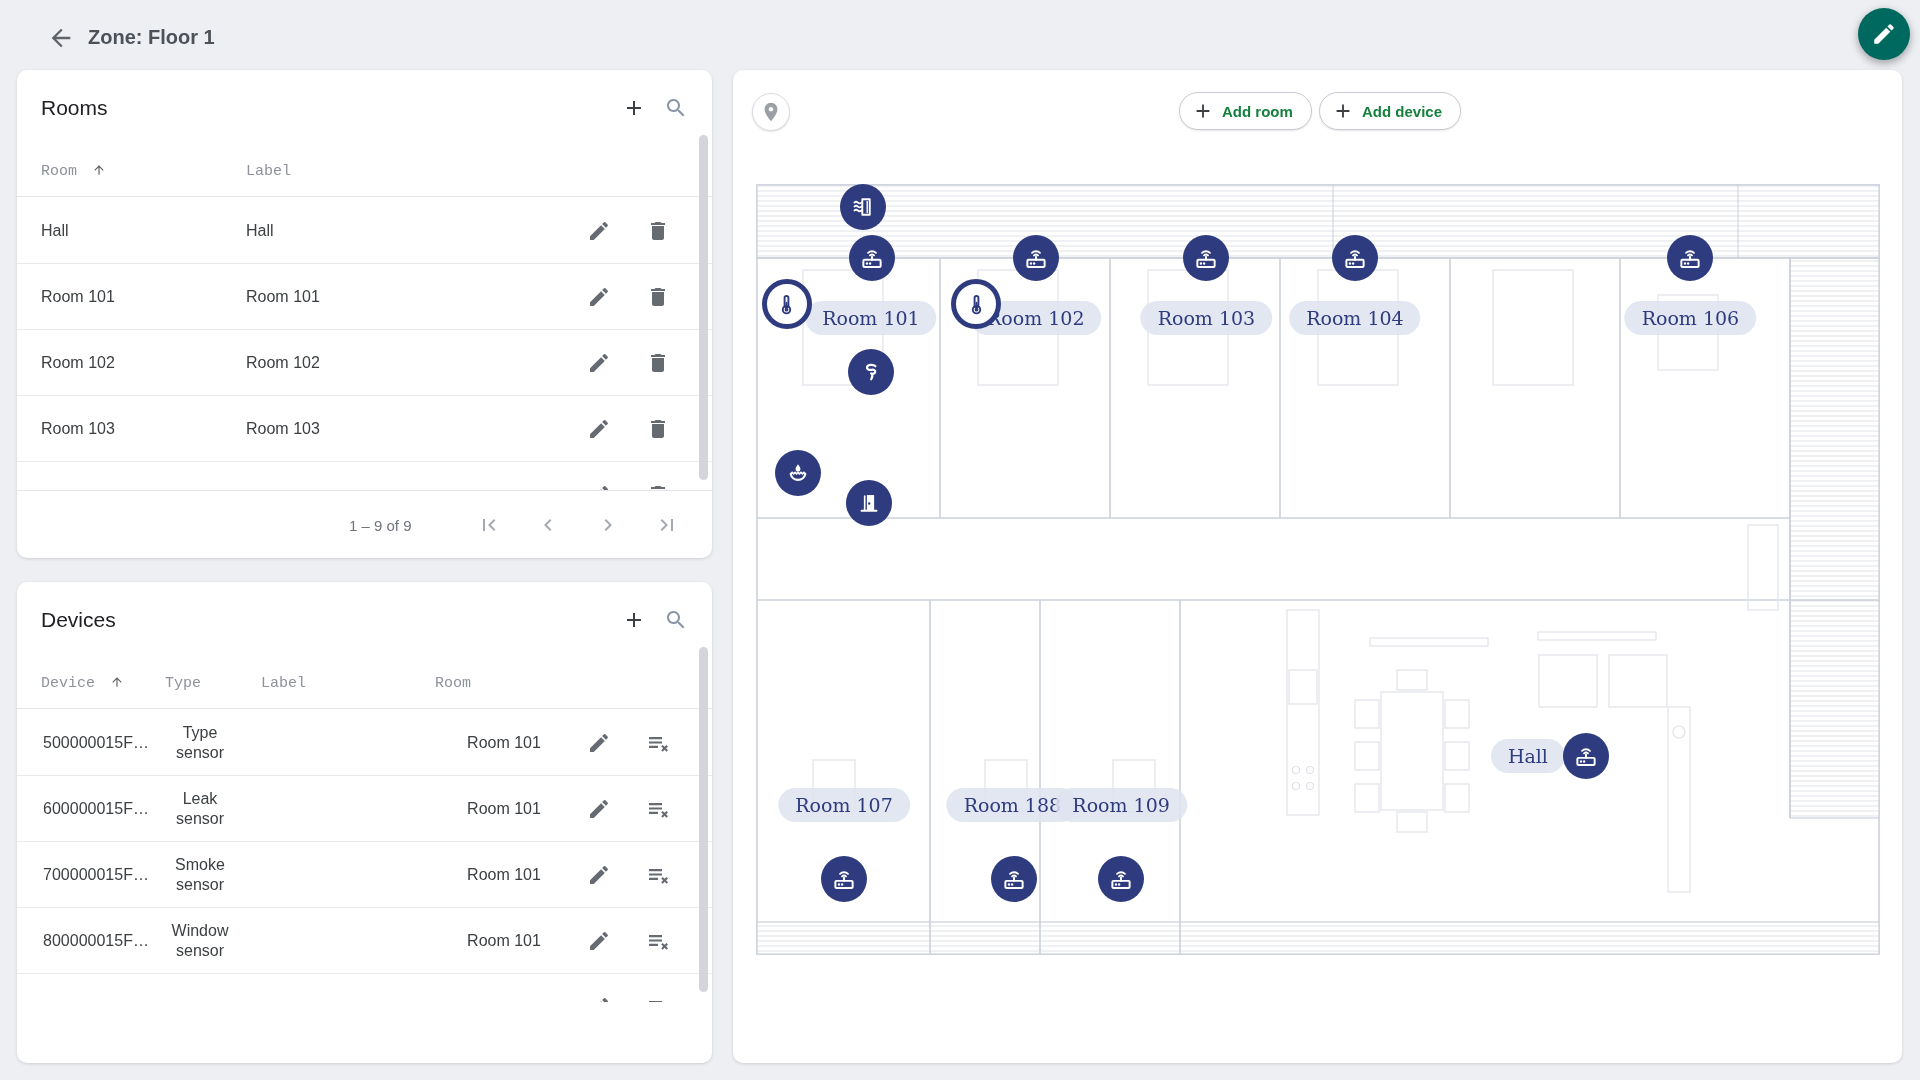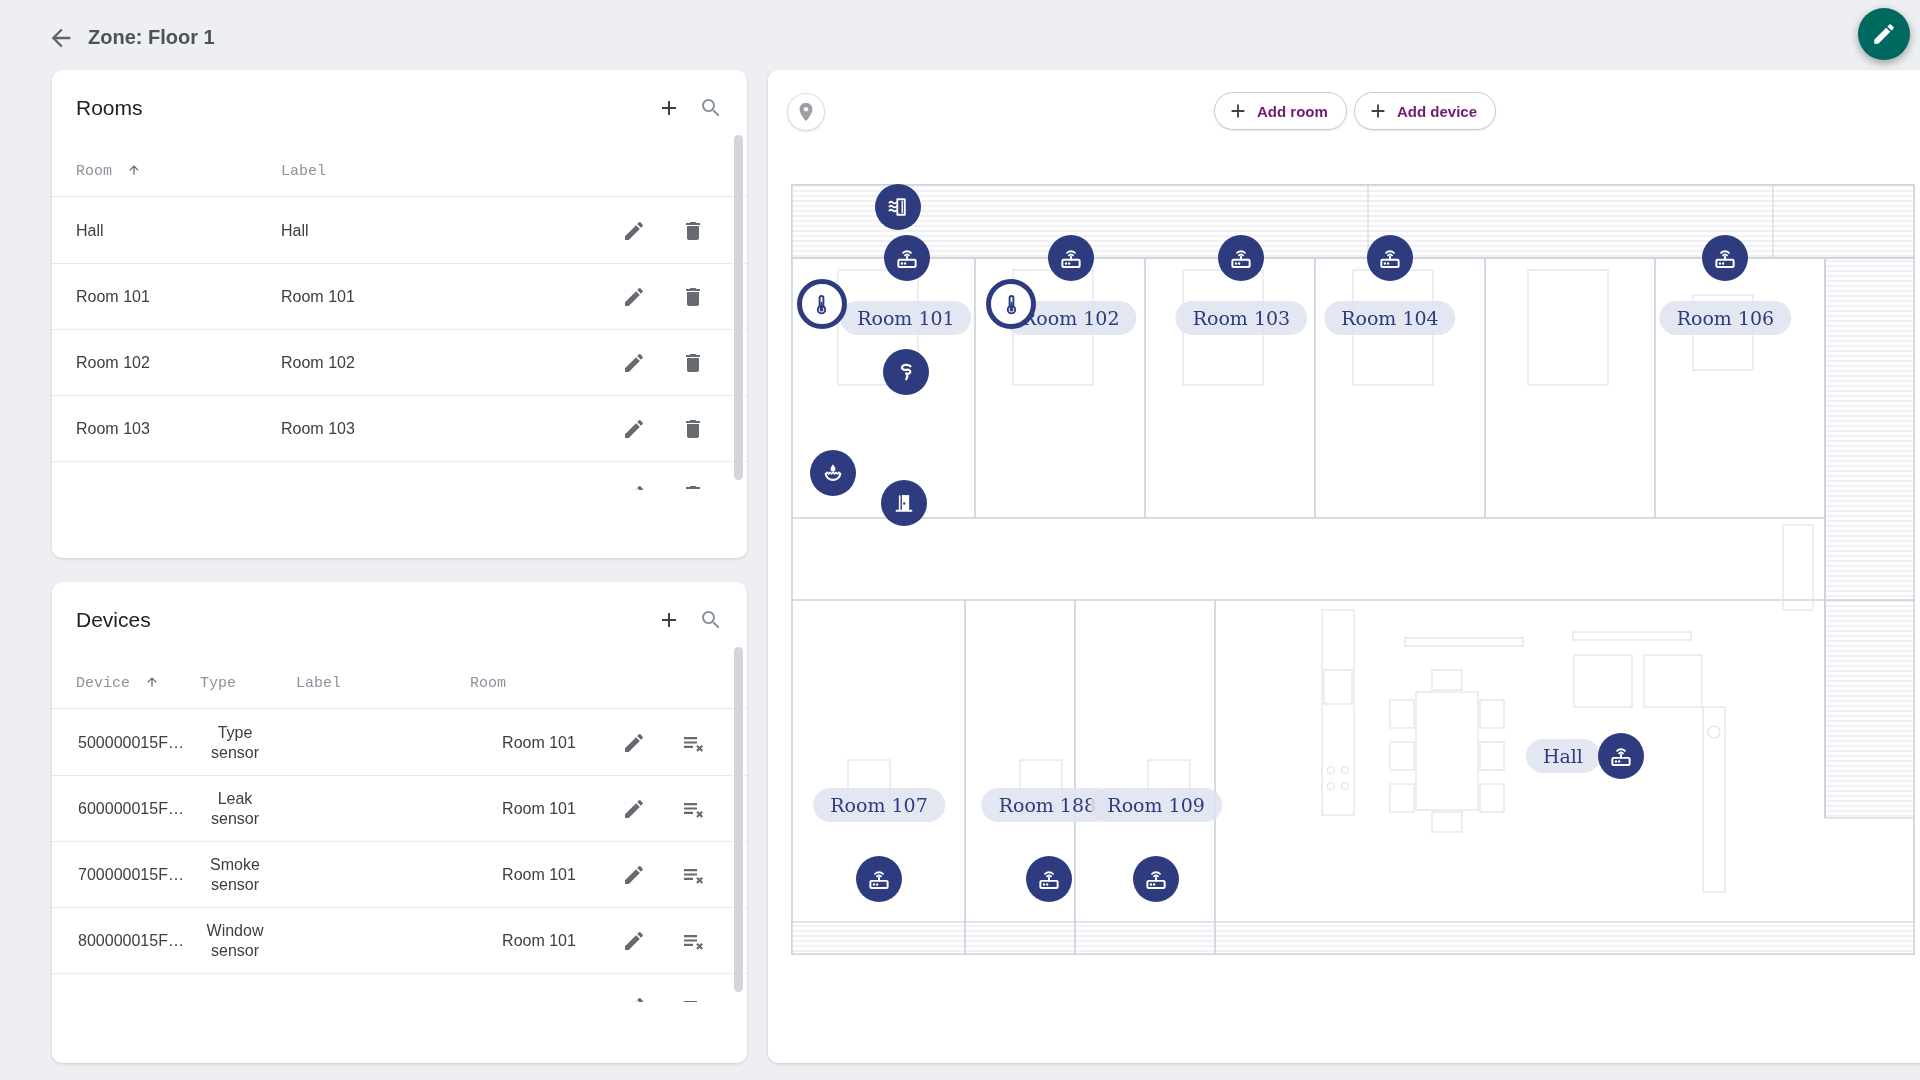--- a/index.html
+++ b/index.html
@@ -14,21 +14,21 @@
   .page-header { position:absolute; left:0; top:0; width:100%; height:70px; }
   .back-btn { position:absolute; left:46px; top:24px; width:30px; height:30px; border:none; background:transparent; padding:0; cursor:pointer; }
   .back-btn svg { fill:#5f6368; }
   .page-title { position:absolute; left:88px; top:26px; font-size:20px; font-weight:700; color:#4d525a; }
   .fab { position:absolute; left:1858px; top:8px; width:52px; height:52px; border-radius:50%;
          border:none; background:#00695f; display:flex; align-items:center; justify-content:center;
          box-shadow:0 3px 8px rgba(0,0,0,.35); cursor:pointer; }
   .fab svg { fill:#ffffff; }
 
   
-  .card { position:absolute; background:#fff; border-radius:10px; box-shadow:0 1px 3px rgba(60,64,67,.18);margin-left:35px; }
+  .card { position:absolute; background:#fff; border-radius:10px; box-shadow:0 1px 3px rgba(60,64,67,.18); }
   .rooms-card   { left:17px; top:70px;  width:695px; height:488px; }
   .devices-card { left:17px; top:582px; width:695px; height:481px;text-align:center; }
   .plan-card    { left:733px; top:70px; width:1169px; height:993px; }
 
   .panel-title { position:absolute; left:24px; top:26px; font-size:21px; color:#202124; }
   .panel-actions { position:absolute; right:18px; top:20px; display:flex; gap:6px; }
   .icon-btn { width:36px; height:36px; border:none; background:transparent; padding:6px; cursor:pointer; border-radius:50%; }
   .icon-btn svg { width:24px; height:24px; }
   .plus-ic { fill:#3c4043; }
   .search-ic { fill:#8a94a4; }
@@ -61,21 +61,21 @@
   .pag-first { left:452px; } .pag-prev { left:511px; } .pag-next { left:571px; } .pag-last { left:630px; }
   .pg-dis { fill:#c3c6cc; } .pg-mid { fill:#a5a9b0; } .pg-en { fill:#5f6368; }
 
   
   .pin-btn { position:absolute; left:19px; top:23px; width:38px; height:38px; border-radius:50%;
              background:#fff; border:1px solid #dadce2; box-shadow:0 1px 2px rgba(0,0,0,.12);
              display:flex; align-items:center; justify-content:center; cursor:pointer; }
   .pin-btn svg { fill:#9aa0a6; }
   .pill-btn { position:absolute; top:22px; height:38px; display:flex; align-items:center; gap:8px;
               background:#fff; border:1px solid #c8ccd2; border-radius:19px; padding:0 18px 0 12px;
-              font-size:15px; font-weight:700; color:#701a75; box-shadow:0 1px 2px rgba(0,0,0,.10); cursor:pointer;
+              font-size:15px; font-weight:700; color:#15803d; box-shadow:0 1px 2px rgba(0,0,0,.10); cursor:pointer;
               font-family:"Liberation Sans","DejaVu Sans",sans-serif; }
   .pill-btn svg { fill:#3c4043; }
   .add-room-btn { left:446px; } .add-device-btn { left:586px; }
 
   .plan-svg { position:absolute; left:0; top:0; width:1169px; height:993px; }
   .plan-layer { position:absolute; left:0; top:0; width:1169px; height:993px; }
 
   .room-chip { position:absolute; transform:translate(-50%,-50%);
                background:rgba(222,227,240,.85); color:#2e3b7e; border-radius:19px;
                padding:6px 17px; font-size:19px; white-space:nowrap;
@@ -198,20 +198,35 @@
           </svg>
     </button>
     <button class="row-btn del">
       <svg viewBox="0 0 24 24">
             <path d="M6 19c0 1.1.9 2 2 2h8c1.1 0 2-.9 2-2V7H6v12zM19 4h-3.5l-1-1h-5l-1 1H5v2h14V4z"></path>
           </svg>
     </button>
   </div>
 </div>
   <div class="scrollbar"></div>
+  <div class="pagination">
+    <span class="pag-range">1 – 9 of 9</span>
+    <button class="pag-btn pag-first"><svg viewBox="0 0 24 24" class="pg-mid">
+          <path d="M18.41 16.59L13.82 12l4.59-4.59L17 6l-6 6 6 6zM6 6h2v12H6z"></path>
+        </svg></button>
+    <button class="pag-btn pag-prev"><svg viewBox="0 0 24 24" class="pg-mid">
+          <path d="M15.41 7.41L14 6l-6 6 6 6 1.41-1.41L10.83 12z"></path>
+        </svg></button>
+    <button class="pag-btn pag-next"><svg viewBox="0 0 24 24" class="pg-mid">
+          <path d="M10 6L8.59 7.41 13.17 12l-4.58 4.59L10 18l6-6z"></path>
+        </svg></button>
+    <button class="pag-btn pag-last"><svg viewBox="0 0 24 24" class="pg-mid">
+          <path d="M5.59 7.41L10.18 12l-4.59 4.59L7 18l6-6-6-6zM16 6h2v12h-2z"></path>
+        </svg></button>
+  </div>
 </div>
 
 <div class="card devices-card">
   <div class="panel-title">Devices</div>
   <div class="panel-actions">
     <button class="icon-btn">
       <svg viewBox="0 0 24 24" class="plus-ic">
           <path d="M19 13h-6v6h-2v-6H5v-2h6V5h2v6h6v2z"></path>
         </svg>
     </button>

